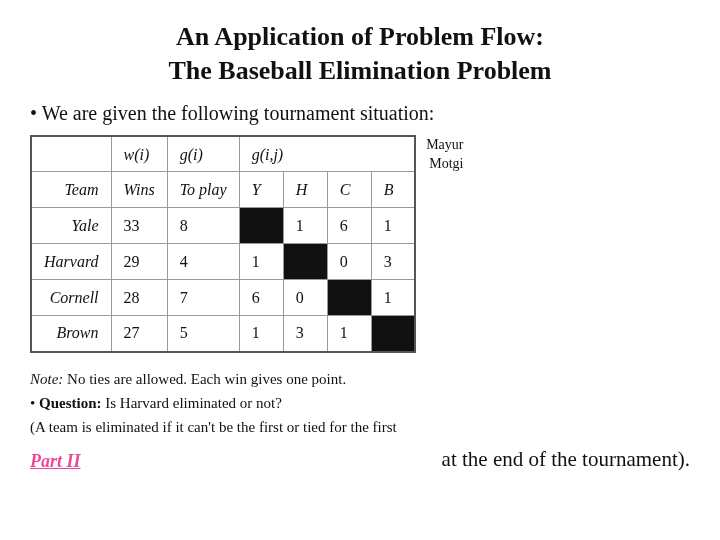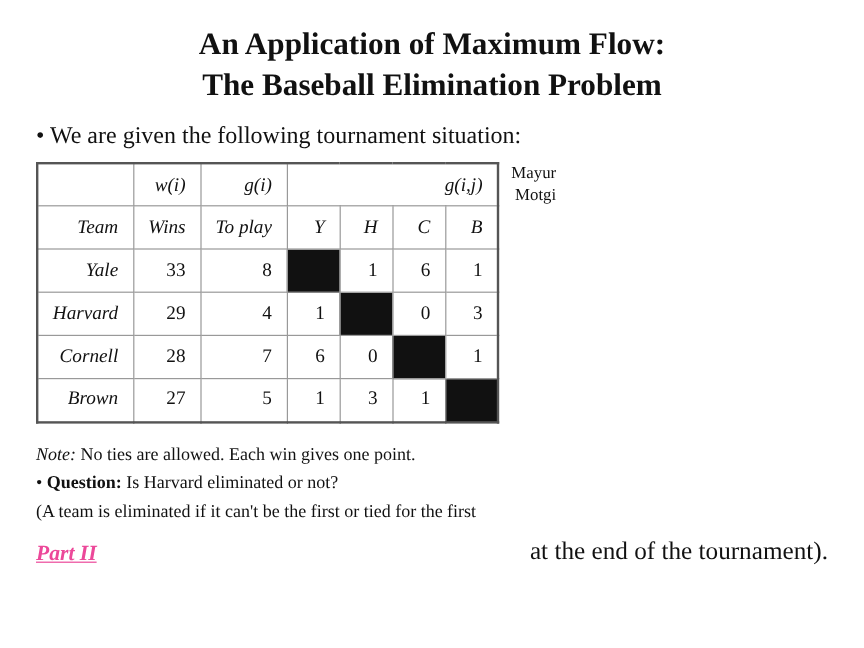--- a/index.html
+++ b/index.html
@@ -44,21 +44,21 @@
     }
 
     table {
       border-collapse: collapse;
       font-size: 16px;
       flex-shrink: 0;
     }
 
     table td, table th {
       padding: 5px 12px;
-      text-align: right;
+      text-align: left;
       vertical-align: middle;
     }
 
     .cell-black {
       background: #111;
     }
 
     .col-header {
       font-style: italic;
     }
@@ -120,21 +120,21 @@
     }
 
     .right-note {
       font-size: 21px;
     }
   </style>
 </head>
 <body>
 
 <h1 class="title">
-  <span>An Application of Maximum Flow:</span><br>
+  <span>An Application of Problem Flow:</span><br>
   <span>The Baseball Elimination Problem</span>
 </h1>
 
 <p class="subtitle">
   • <span>We are given the following tournament situation:</span>
 </p>
 
 <div class="table-wrapper">
   <table class="tbl">
     <thead>

